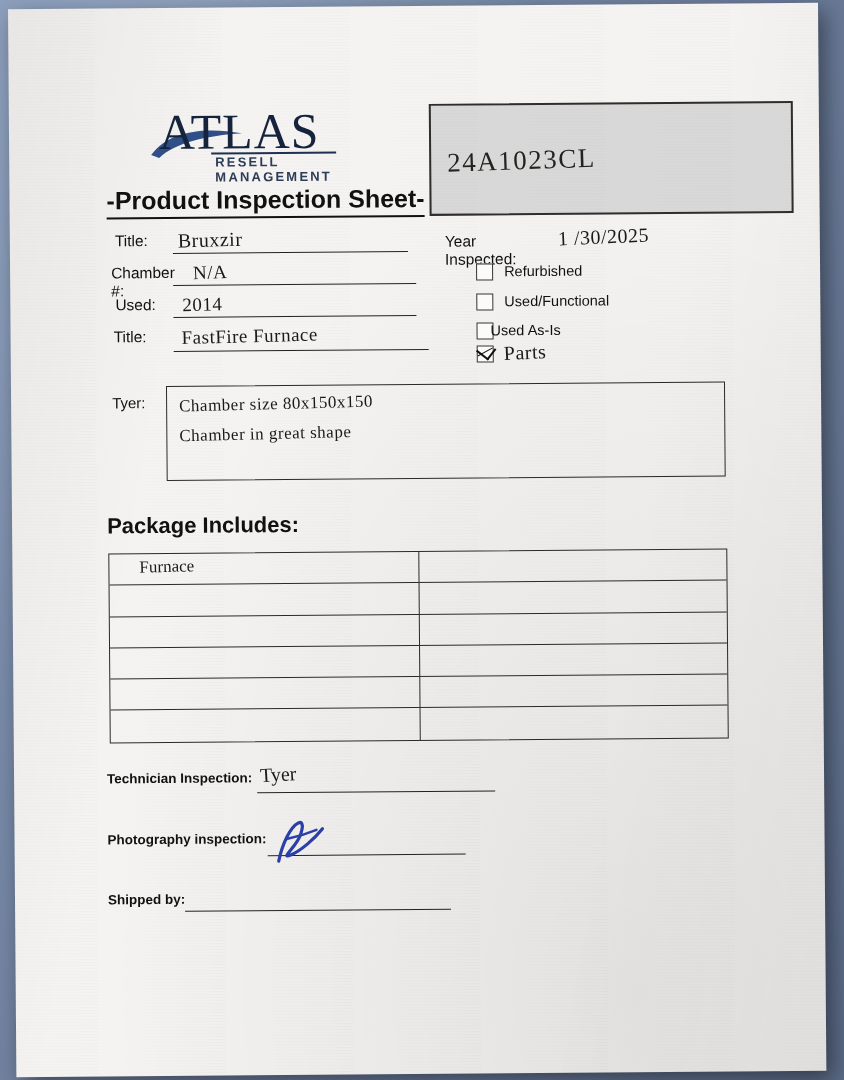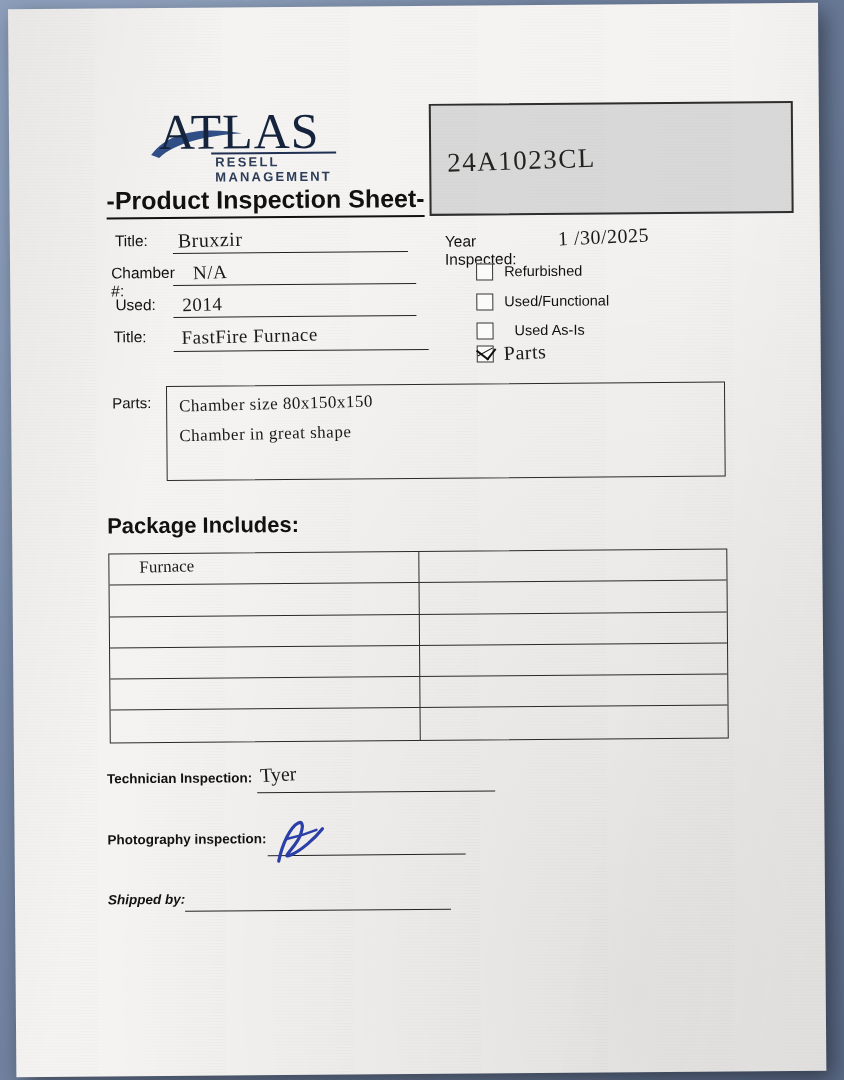--- a/index.html
+++ b/index.html
@@ -316,30 +316,30 @@
       <span class="cblabel" style="left:28px; top:0px;">Refurbished</span>
     </div>
 
     <div class="cbrow" style="left:466px; top:288px; width:200px; height:20px;">
       <span class="cbox" style="left:0; top:0;"></span>
       <span class="cblabel" style="left:28px; top:0px;">Used/Functional</span>
     </div>
 
     <div class="cbrow" style="left:466px; top:317px; width:200px; height:20px;">
       <span class="cbox" style="left:0; top:0;"></span>
-      <span class="cblabel" style="left:38px; top:0px;">Used As-Is</span>
+      <span class="cblabel" style="left:14px; top:0px;">Used As-Is</span>
     </div>
 
     <div class="cbrow" style="left:466px; top:340px; width:200px; height:20px;">
       <span class="cbox checked" style="left:0; top:0;"></span>
 
       <span class="hand" style="left:27px; top:-4px; font-size:20px; transform:rotate(-2deg);">Parts</span>
     </div>
 
-    <div class="notes-label">Parts:</div>
+    <div class="notes-label">Tyer:</div>
     <div class="notes-box">
       <div class="hand" style="left:12px; top:8px; font-size:17px; transform:rotate(-1deg);">Chamber  size   80x150x150</div>
       <div class="hand" style="left:12px; top:38px; font-size:17px; transform:rotate(-1deg);">Chamber in great shape</div>
     </div>
 
     <div class="pkg-title">Package Includes:</div>
 
     <div class="pkg-table">
       <div class="pkg-row">
         <div class="pkg-cell left">
@@ -397,18 +397,18 @@
 
     <div class="sigrow" style="left:93px; top:824px;">Photography inspection:</div>
     <div class="sigline" style="left:253px; top:848px; width:198px;"></div>
     <div class="sig-photo">
       <svg width="70" height="50" viewBox="0 0 70 50">
         <path d="M6 44 C 10 26, 18 10, 26 6 C 33 3, 30 18, 22 28 C 16 36, 10 41, 18 38 C 28 34, 42 22, 50 12" fill="none" stroke="#2b3fa8" stroke-width="3.2" stroke-linecap="round"></path>
         <path d="M14 22 C 24 20, 34 17, 44 13" fill="none" stroke="#2b3fa8" stroke-width="2.4" stroke-linecap="round"></path>
       </svg>
     </div>
 
-    <div class="sigrow" style="left:93px; top:884px;font-style:italic;">Shipped by:</div>
+    <div class="sigrow" style="left:93px; top:884px;">Shipped by:</div>
     <div class="sigline" style="left:170px; top:903px; width:266px;"></div>
 
   </div>
   <div class="grain"></div>
 </div>
 
 </body></html>

